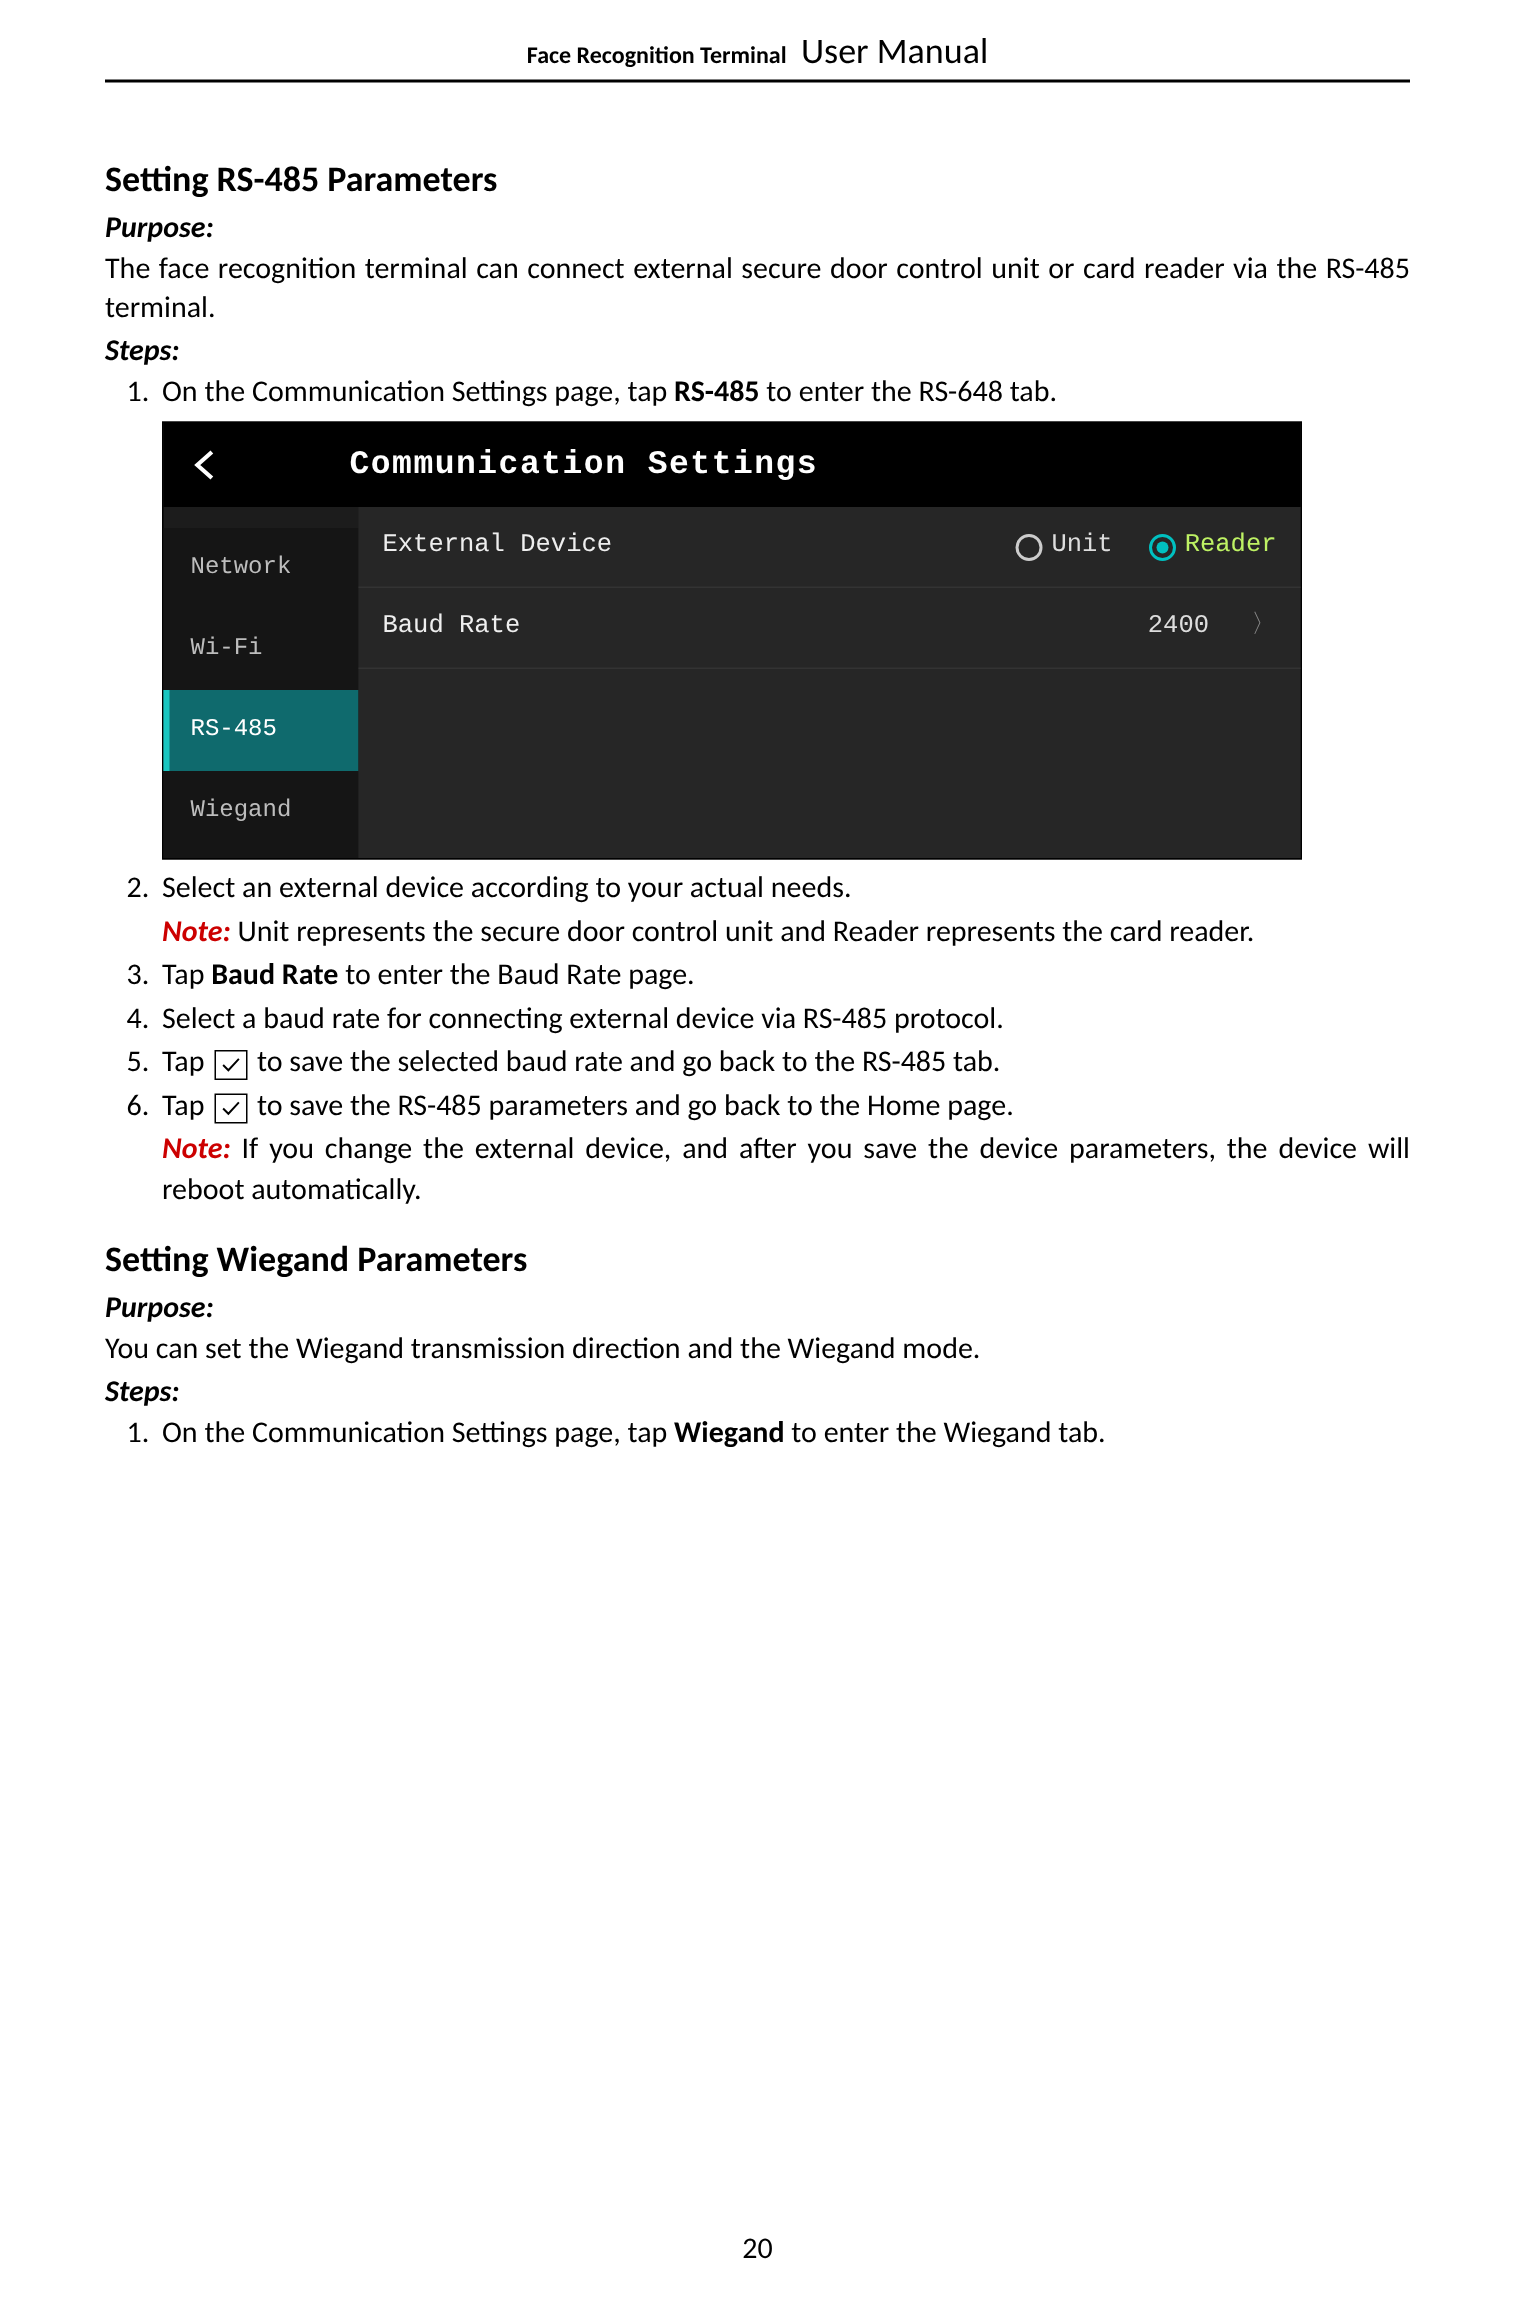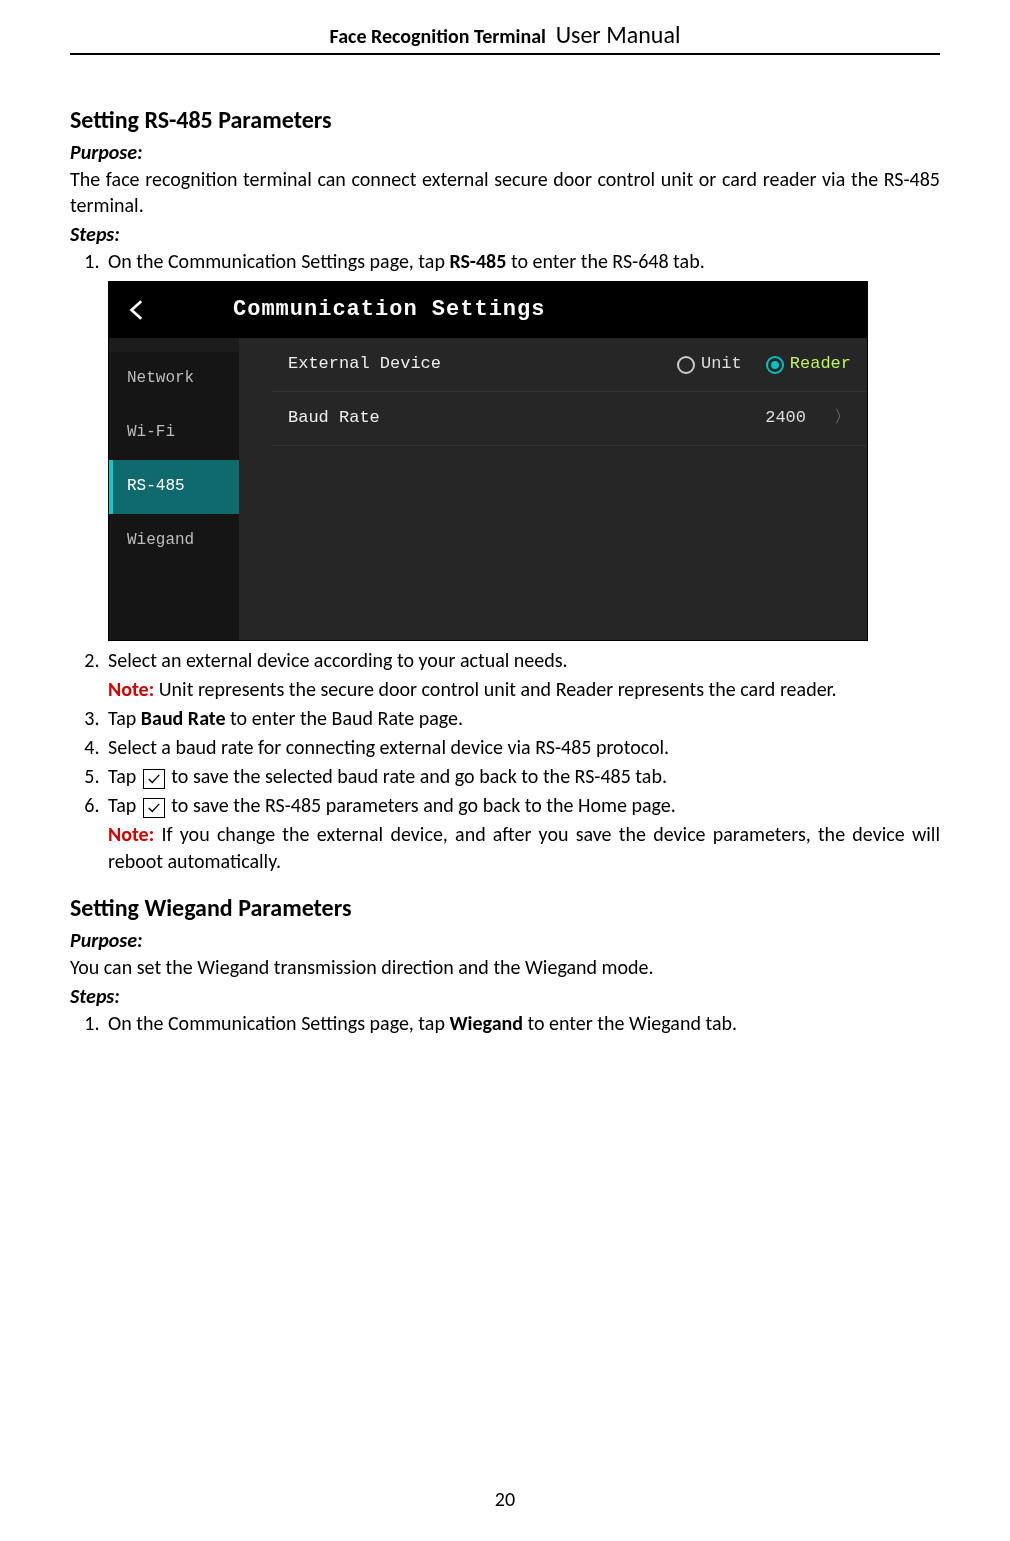--- a/index.html
+++ b/index.html
@@ -14,34 +14,34 @@
     margin: 0 auto;
     padding: 20px 70px 40px 70px;
     position: relative;
   }
   .header-line {
     border-bottom: 2px solid #000;
     padding-bottom: 4px;
     text-align: center;
     margin-bottom: 50px;
   }
-  .header-line .bold { font-weight: 700; font-size: 20px; }
+  .header-line .bold { font-weight: 700; font-size: 16px; }
   .header-line .light { font-weight: 400; font-size: 24px; margin-left: 6px; }
   .section-h { font-weight: 700; font-size: 24px; margin-top: 10px; margin-bottom: 6px; }
   .label-it { font-style: italic; font-weight: 700; font-size: 20px; margin-top: 4px; margin-bottom: 2px; }
   .body-p { font-size: 20px; line-height: 1.3; text-align: justify; }
   ol.steps { list-style: decimal; padding-left: 34px; font-size: 20px; }
   ol.steps > li { padding-left: 4px; margin-bottom: 2px; line-height: 1.35; }
-  .note-red { color: #cc0000; font-weight: 700; }
+  .note-red { color: #cc0000; font-weight: 700; font-style: italic; }
   .b { font-weight: 700; }
 
   
   .shot {
     width: 760px;
-    height: 360px;
+    height: 292px;
     margin: 6px 0 6px 0;
     background: #1c1c1c;
     border: 1px solid #000;
     display: flex;
     flex-direction: column;
     font-family: "SimSun", "Courier New", monospace;
     color: #fff;
   }
   .shot-titlebar {
     height: 56px;
@@ -69,21 +69,21 @@
     padding-left: 14px;
     font-size: 16px;
     color: #bdbdbd;
     border-left: 4px solid transparent;
   }
   .side-item.active {
     background: #0f6a6d;
     border-left: 4px solid #19c6c0;
     color: #fff;
   }
-  .content { flex: 1; background: #262626; display: flex; flex-direction: column; padding-left: 33px; }
+  .content { flex: 1; background: #262626; display: flex; flex-direction: column; }
   .row {
     height: 54px;
     border-bottom: 1px solid #333;
     display: flex; align-items: center; justify-content: space-between;
     padding: 0 16px;
     font-size: 17px;
   }
   .row .left { color: #eee; }
   .row .right { display: flex; align-items: center; gap: 24px; color: #ddd; }
   .radio {

